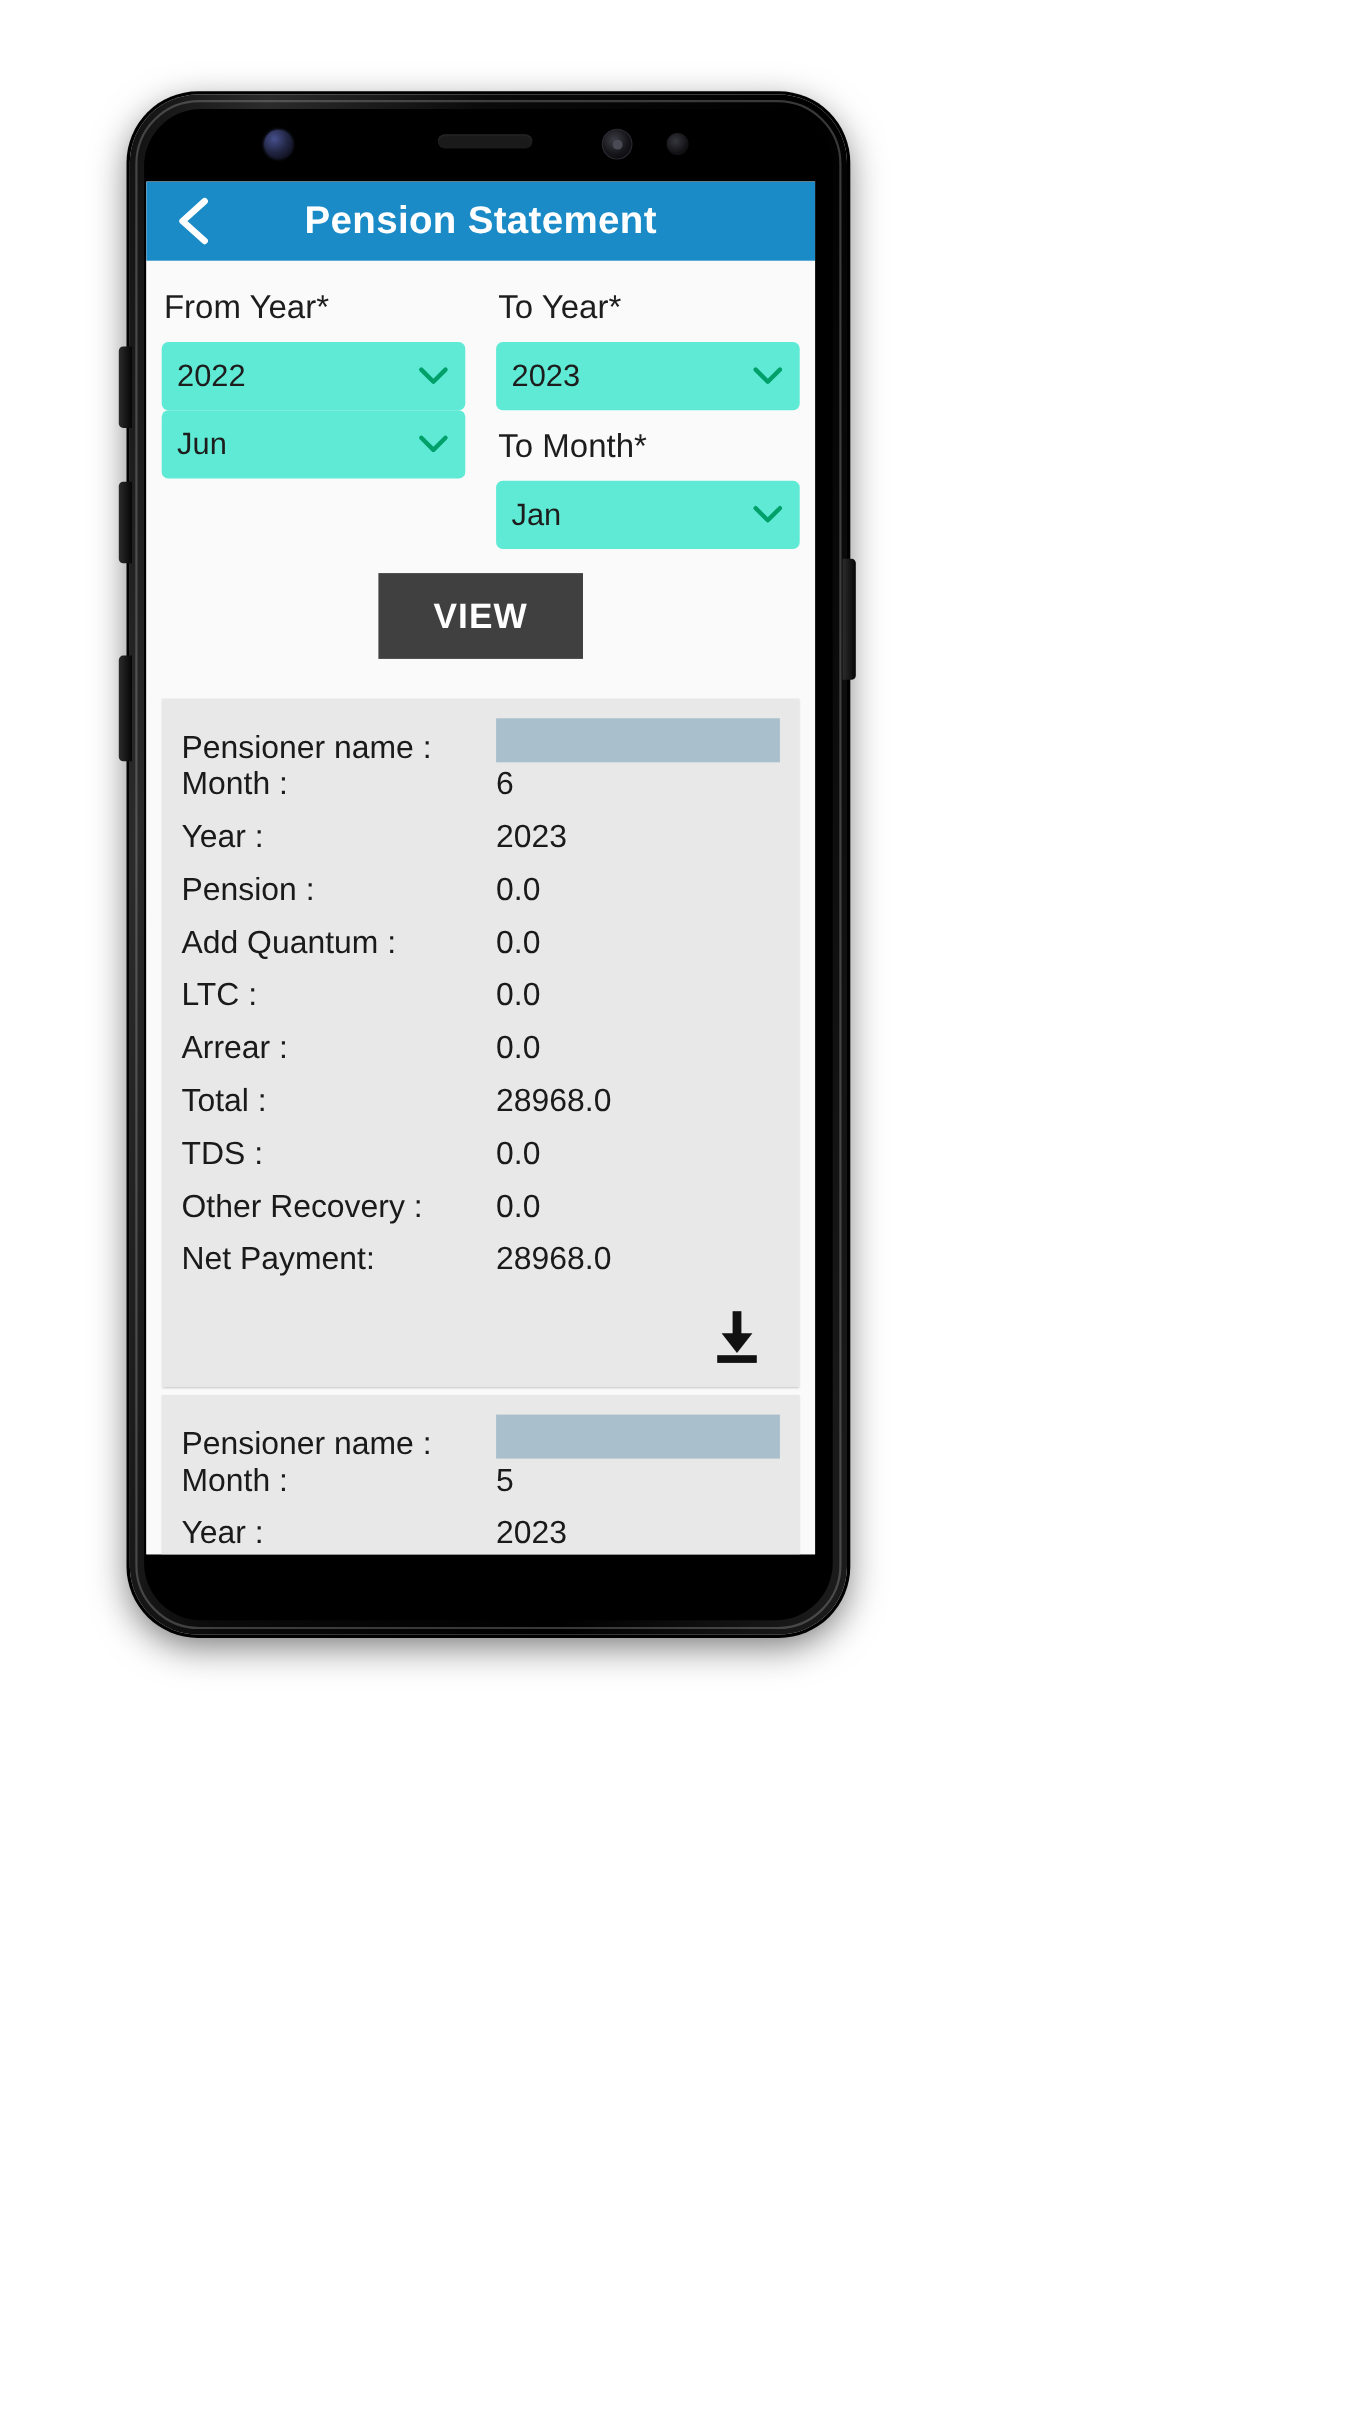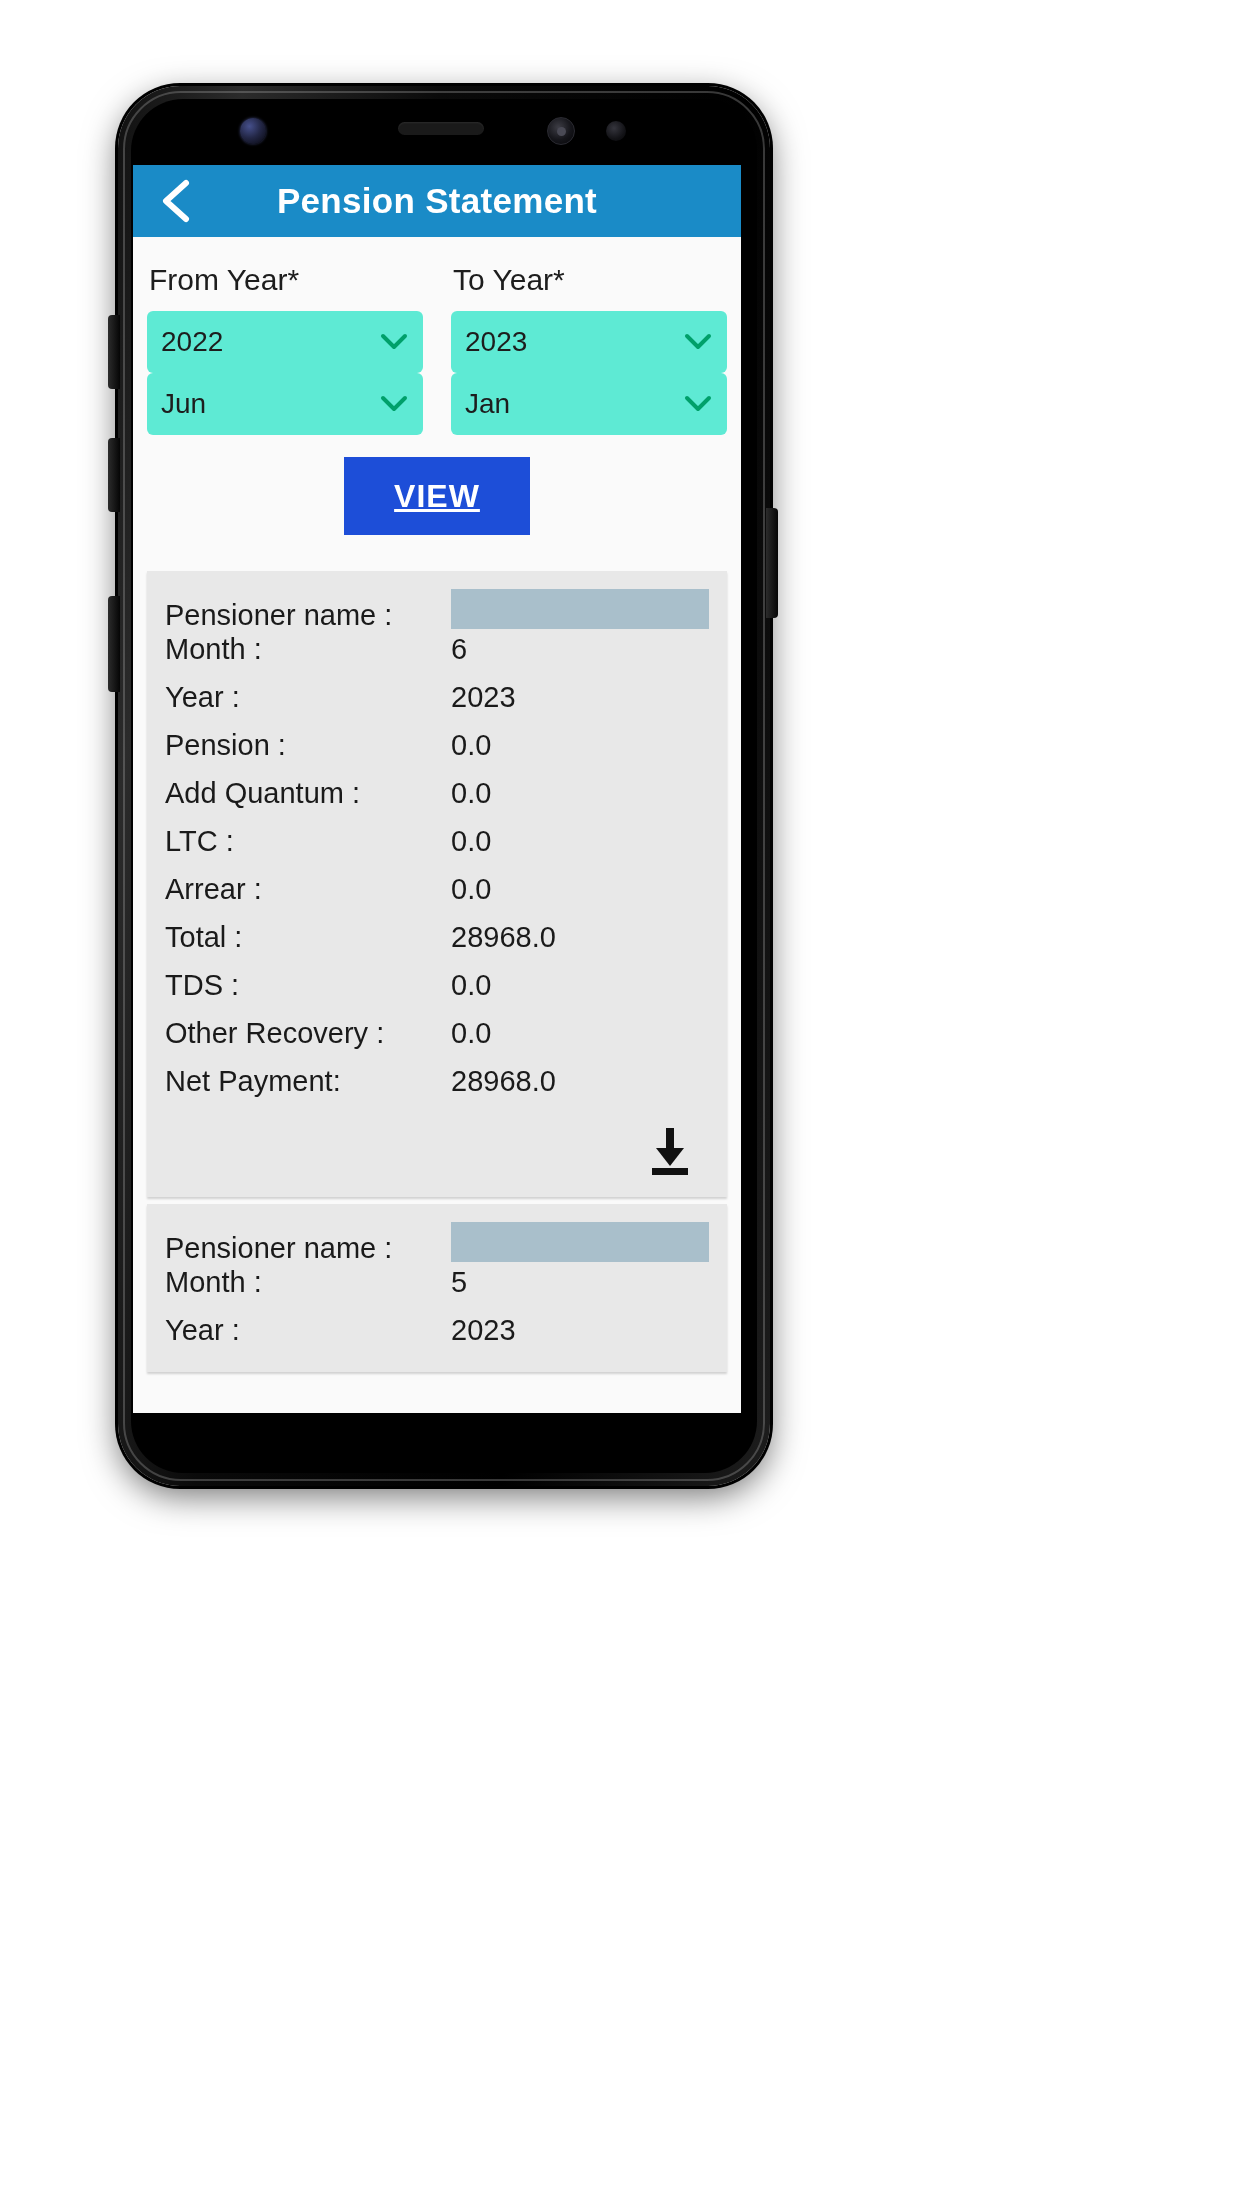--- a/index.html
+++ b/index.html
@@ -181,32 +181,31 @@
 
   #view-button-row {
     display: flex;
     justify-content: center;
     padding: 22px 0 24px 0;
     background: #fafafa;
   }
   #view-button {
     width: 186px;
     height: 78px;
-    background: #1d4ed8;
+    background: #404040;
     color: #ffffff;
     font-size: 32px;
     font-weight: bold;
     letter-spacing: 1px;
     display: flex;
     align-items: center;
     justify-content: center;
     border: none;
     cursor: pointer;
     font-family: "Liberation Sans", sans-serif;
-    text-decoration: underline;
   }
 
   
   #statement-list {
     background: #fafafa;
     padding: 12px 14px;
   }
   .statement-card {
     background: #e8e8e8;
     padding: 14px 18px 10px 18px;
@@ -323,20 +322,21 @@
           <span class="select-value">Jun</span>
           <span class="select-chevron">
             <svg width="30" height="20" viewBox="0 0 30 20" aria-hidden="true">
               <polyline points="4,4 15,15 26,4" fill="none" stroke="#00a06a" stroke-width="4" stroke-linecap="round" stroke-linejoin="round"></polyline>
             </svg>
           </span>
         </div>
       </div>
 
       <div class="field-col">
+        <div class="field-label">To Month*</div>
         <div class="select-box">
           <span class="select-value">Jan</span>
           <span class="select-chevron">
             <svg width="30" height="20" viewBox="0 0 30 20" aria-hidden="true">
               <polyline points="4,4 15,15 26,4" fill="none" stroke="#00a06a" stroke-width="4" stroke-linecap="round" stroke-linejoin="round"></polyline>
             </svg>
           </span>
         </div>
       </div>
     </div>

